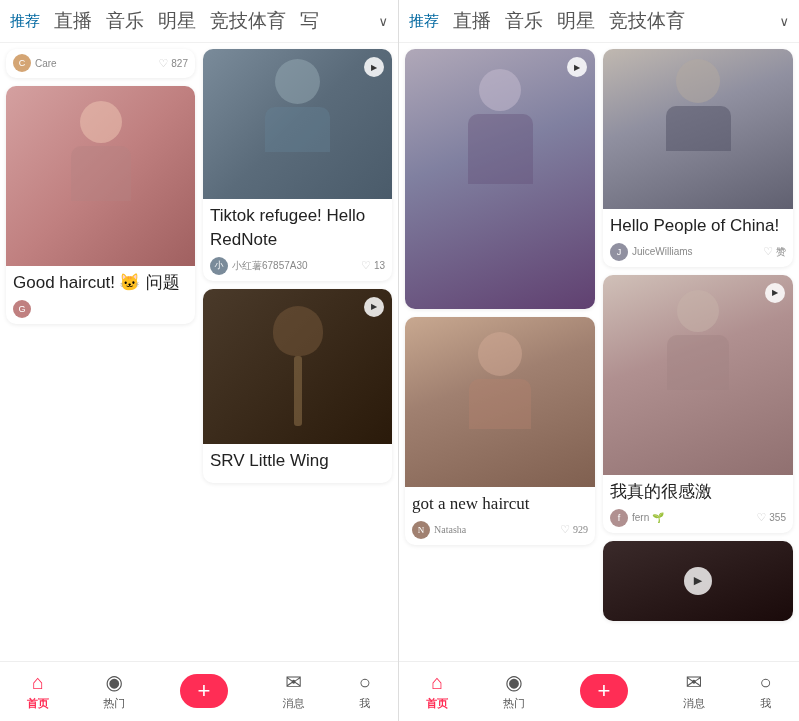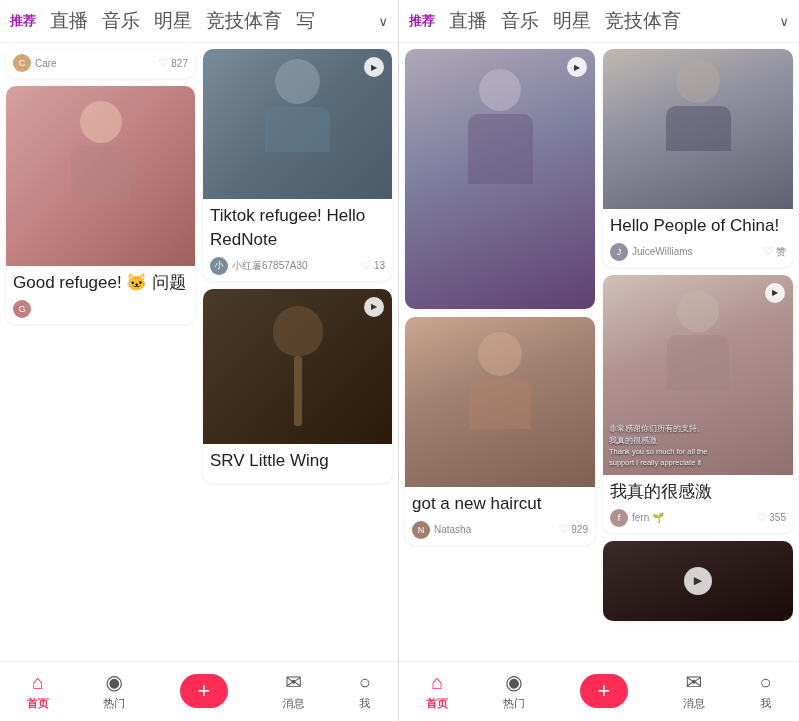--- a/index.html
+++ b/index.html
@@ -43,23 +43,23 @@
     }
 
     .nav-item {
       font-size: 19px;
       color: #555;
       cursor: pointer;
       white-space: nowrap;
     }
 
     .nav-item.active {
-      font-size: 13px;
-      font-weight: 700;
-      color: #a21caf;
+      font-size: 15px;
+      font-weight: 400;
+      color: #0369a1;
     }
 
     .nav-more {
       font-size: 13px;
       color: #555;
       margin-left: auto;
       display: flex;
       align-items: center;
       gap: 2px;
     }
@@ -306,21 +306,21 @@
         <div class="card" style="margin-bottom:8px;">
           <div class="card-img img-girl2">
             <div class="face">
               <div style="position:absolute;top:15px;left:50%;transform:translateX(-50%);width:70px;height:90px;">
                 <div style="width:42px;height:42px;border-radius:50%;background:rgba(240,200,180,0.5);margin:0 auto;"></div>
                 <div style="width:60px;height:55px;background:rgba(180,130,130,0.4);border-radius:10px 10px 0 0;margin:3px auto 0;"></div>
               </div>
             </div>
           </div>
           <div class="card-info">
-            <div class="card-title">Good refugee! 🐱 问题</div>
+            <div class="card-title">Good haircut! 🐱 问题</div>
             <div class="card-meta">
               <div class="card-author">
                 <div class="avatar-small" style="background:#c08080;">G</div>
               </div>
             </div>
           </div>
         </div>
       </div>
 
       <div>
@@ -410,21 +410,21 @@
             <div class="face">
               <div style="position:absolute;top:20px;left:50%;transform:translateX(-50%);width:70px;height:110px;">
                 <div style="width:42px;height:42px;border-radius:50%;background:rgba(200,190,210,0.5);margin:0 auto;"></div>
                 <div style="width:65px;height:70px;background:rgba(100,80,120,0.4);border-radius:10px 10px 0 0;margin:3px auto 0;"></div>
               </div>
             </div>
             <div class="play-btn">▶</div>
           </div>
         </div>
 
-        <div class="card" style="margin-bottom:8px;">
+        <div class="card" style="margin-bottom:8px;font-family:Liberation Serif, serif;">
           <div class="card-img img-girl-right2">
             <div class="face">
               <div style="position:absolute;top:15px;left:50%;transform:translateX(-50%);width:70px;height:90px;">
                 <div style="width:44px;height:44px;border-radius:50%;background:rgba(210,170,150,0.5);margin:0 auto;"></div>
                 <div style="width:62px;height:50px;background:rgba(180,130,110,0.4);border-radius:10px 10px 0 0;margin:3px auto 0;"></div>
               </div>
             </div>
           </div>
           <div class="card-info">
             <div class="card-title">got a new haircut</div>
@@ -469,23 +469,20 @@
         </div>
 
         <div class="card" style="margin-bottom:8px;">
           <div class="card-img img-woman-right2" style="position:relative;">
             <div class="face">
               <div style="position:absolute;top:15px;left:50%;transform:translateX(-50%);width:70px;height:90px;">
                 <div style="width:42px;height:42px;border-radius:50%;background:rgba(200,180,170,0.5);margin:0 auto;"></div>
                 <div style="width:62px;height:55px;background:rgba(160,130,130,0.4);border-radius:10px 10px 0 0;margin:3px auto 0;"></div>
               </div>
             </div>
-            <div style="position:absolute;bottom:6px;left:6px;right:6px;font-size:8px;color:rgba(255,255,255,0.9);text-shadow:0 1px 2px rgba(0,0,0,0.8);line-height:1.4;">
-              非常感谢你们所有的支持,<br>我真的很感激<br><span style="font-size:7.5px;">Thank you so much for all the<br>support I really appreciate it</span>
-            </div>
             <div class="play-btn">▶</div>
           </div>
           <div class="card-info">
             <div class="card-title">我真的很感激</div>
             <div class="card-meta">
               <div class="card-author">
                 <div class="avatar-small" style="background:#b09090;">f</div>
                 <span class="author-name">fern 🌱</span>
               </div>
               <div class="card-likes">

